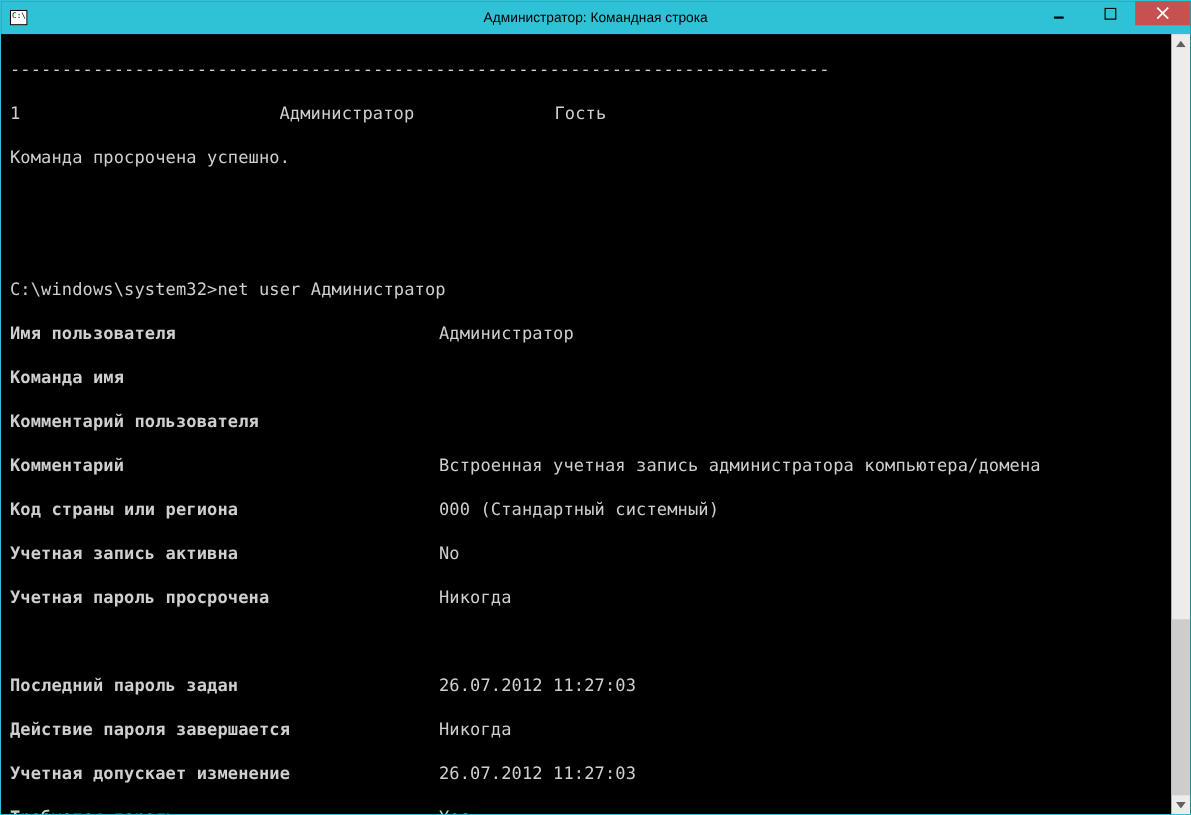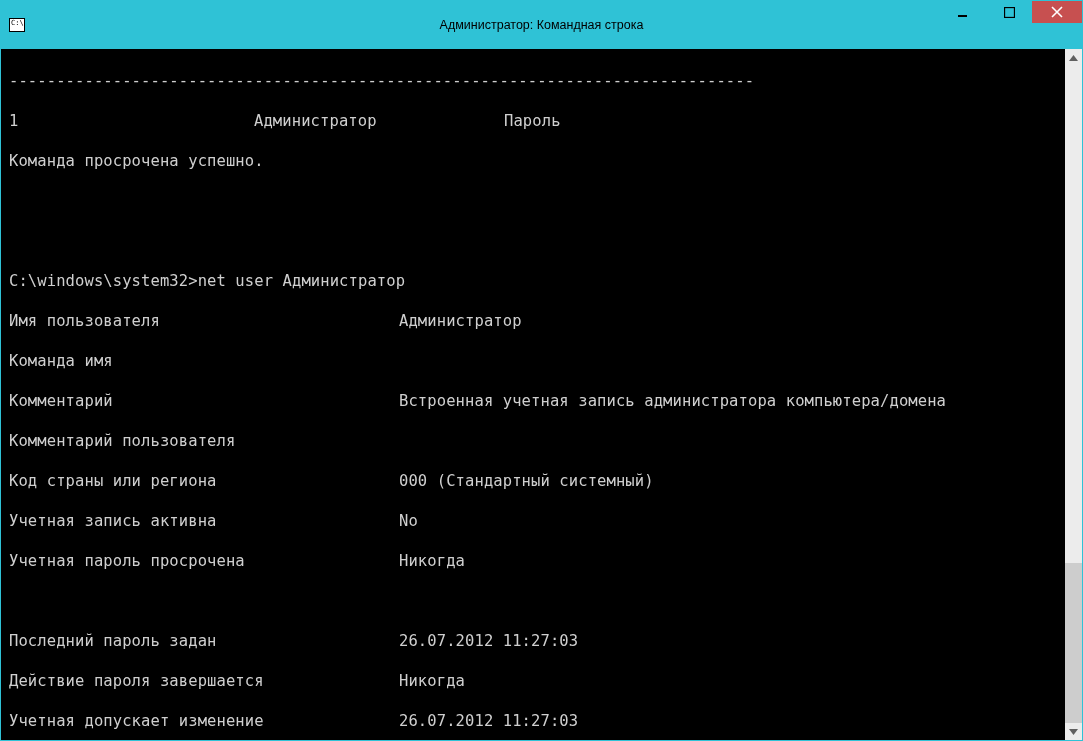--- a/index.html
+++ b/index.html
@@ -12,21 +12,21 @@
   }
   .window {
     width: 1083px;
     height: 741px;
     border: 1px solid #2fc2d6;
     background: #000;
     display: flex;
     flex-direction: column;
   }
   .titlebar {
-    height: 48px;
+    height: 30px;
     background: #2fc2d6;
     display: flex;
     align-items: center;
     position: relative;
   }
   .titlebar-icon {
     width: 16px;
     height: 14px;
     margin-left: 8px;
     background: #fff;
@@ -113,21 +113,21 @@
   .sb-thumb {
     position: absolute;
     left: 0;
     right: 0;
     bottom: 0;
     height: 160px;
     background: #cdcdcd;
   }
   .row { display: block; }
   .kv { display: flex; }
-  .kv .k { width: 390px; flex: 0 0 auto; }
+  .kv .k { width: 390px; flex: 0 0 auto; font-weight: bold; }
   .kv .v { flex: 1; }
   .hdr-row { display: flex; }
   .hdr-row .c1 { width: 245px; }
   .hdr-row .c2 { width: 250px; }
 </style>
 </head>
 <body>
 
 <div class="window">
   <div class="titlebar">
@@ -148,29 +148,29 @@
         <svg width="12" height="12" viewBox="0 0 12 12">
             <path d="M1 1 L11 11 M11 1 L1 11" stroke="#fff" stroke-width="1.6"></path>
           </svg>
       </div>
     </div>
   </div>
 
   <div class="console-wrap">
     <div class="console">
 <span class="row">-------------------------------------------------------------------------------</span>
-<span class="hdr-row"><span class="c1">1</span><span class="c2">Администратор</span><span>Пароль</span></span>
+<span class="hdr-row"><span class="c1">1</span><span class="c2">Администратор</span><span>Гость</span></span>
 <span class="row">Команда просрочена успешно.</span>
 <span class="row"> </span>
 <span class="row"> </span>
 <span class="row"><span>C:\windows\system32&gt;</span><span>net user Администратор</span></span>
 <span class="kv"><span class="k">Имя пользователя</span><span class="v">Администратор</span></span>
 <span class="kv"><span class="k">Команда имя</span><span class="v"></span></span>
+<span class="kv"><span class="k">Комментарий пользователя</span><span class="v"></span></span>
 <span class="kv"><span class="k">Комментарий</span><span class="v">Встроенная учетная запись администратора компьютера/домена</span></span>
-<span class="kv"><span class="k">Комментарий пользователя</span><span class="v"></span></span>
 <span class="kv"><span class="k">Код страны или региона</span><span class="v">000 (Стандартный системный)</span></span>
 <span class="kv"><span class="k">Учетная запись активна</span><span class="v">No</span></span>
 <span class="kv"><span class="k">Учетная пароль просрочена</span><span class="v">Никогда</span></span>
 <span class="row"> </span>
 <span class="kv"><span class="k">Последний пароль задан</span><span class="v">26.07.2012 11:27:03</span></span>
 <span class="kv"><span class="k">Действие пароля завершается</span><span class="v">Никогда</span></span>
 <span class="kv"><span class="k">Учетная допускает изменение</span><span class="v">26.07.2012 11:27:03</span></span>
 <span class="kv"><span class="k">Требуется пароль</span><span class="v">Yes</span></span>
 
 

